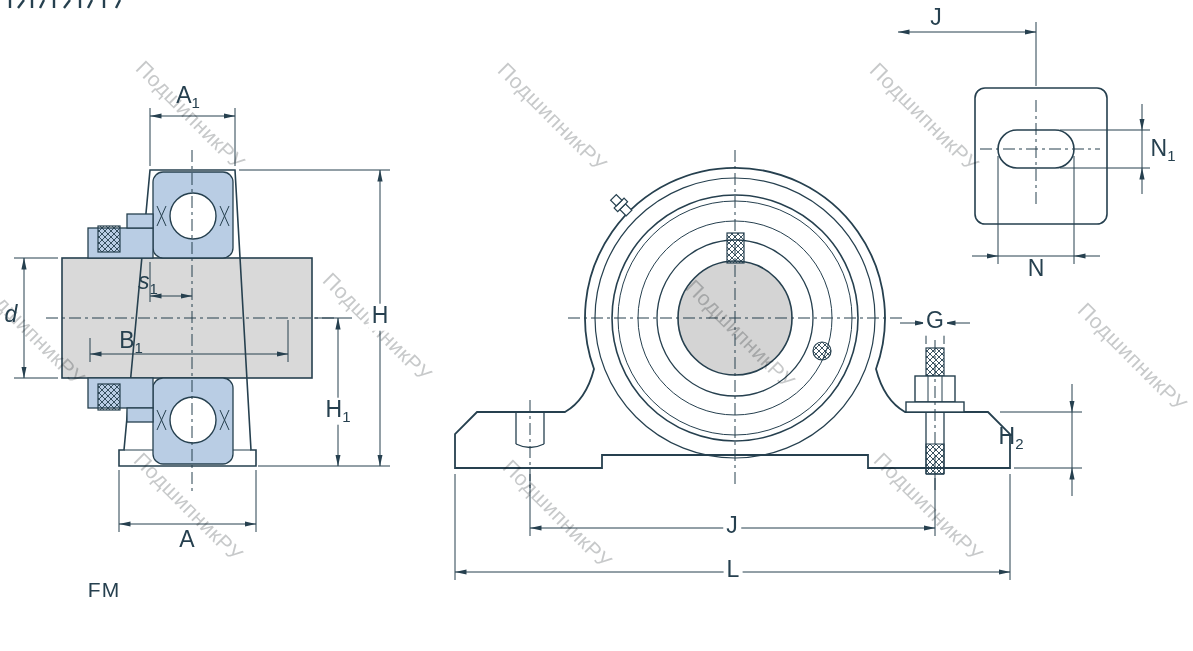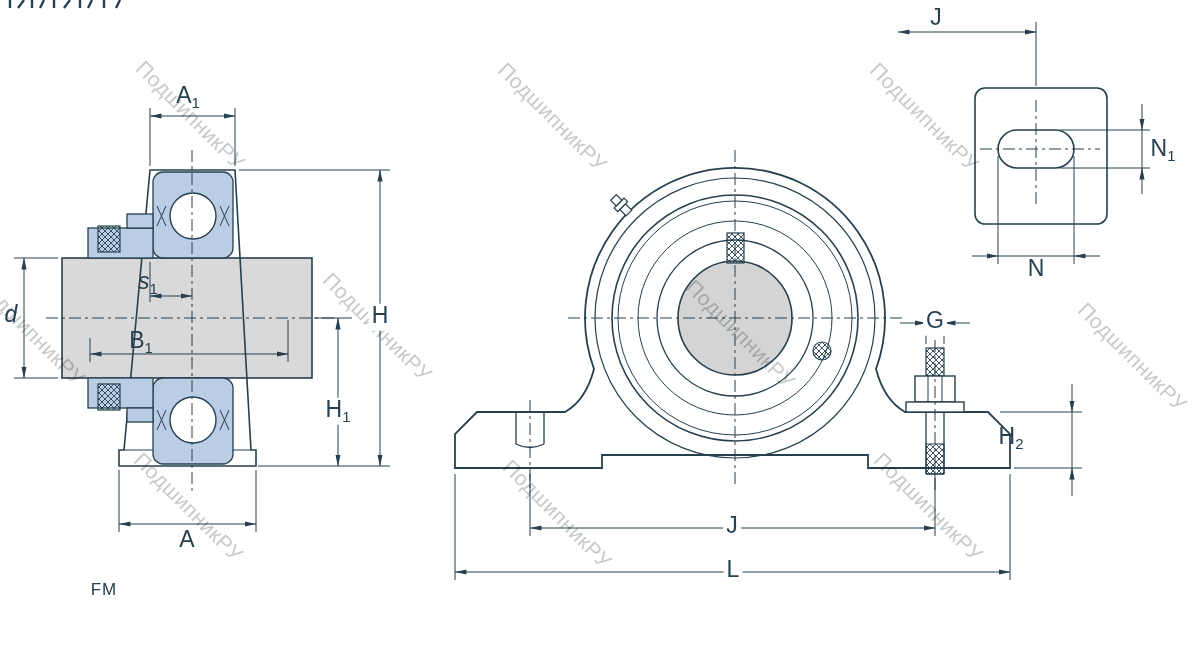--- a/index.html
+++ b/index.html
@@ -17,21 +17,21 @@
     user-select:none;
   }
   .labels { position:absolute; inset:0; z-index:3; }
   .dim {
     position:absolute; color:#26404f; font-size:23px; line-height:1;
     transform:translate(-50%,-50%); white-space:nowrap;
   }
   .dim sub { font-size:15px; }
   .dim.bg { background:#ffffff; padding:0 3px; }
   .it { font-style:italic; }
-  .fm { font-size:17px; letter-spacing:1px; }
+  .fm { font-size:21px; letter-spacing:1px; }
 </style>
 </head>
 <body>
 
 <div class="canvas">
 
   <svg class="drawing-svg" width="1193" height="651" viewBox="0 0 1193 651">
     <defs>
       <marker id="ah" viewBox="0 0 12 6" refX="11.5" refY="3" markerWidth="12" markerHeight="6" markerUnits="userSpaceOnUse" orient="auto-start-reverse">
         <path d="M0,0.4 L12,3 L0,5.6 Z" fill="#26404f"></path>
@@ -241,21 +241,21 @@
     <span class="wm" style="left:1090px;top:298px">ПодшипникРУ</span>
     <span class="wm" style="left:146px;top:448px">ПодшипникРУ</span>
     <span class="wm" style="left:515px;top:455px">ПодшипникРУ</span>
     <span class="wm" style="left:886px;top:448px">ПодшипникРУ</span>
   </div>
 
   <div class="labels">
     <span class="dim" style="left:188px;top:97px"><span>A</span><sub>1</sub></span>
     <span class="dim" style="left:148px;top:283px"><span class="it">s</span><sub>1</sub></span>
     <span class="dim" style="left:11px;top:316px"><span class="it">d</span><sub></sub></span>
-    <span class="dim" style="left:141px;top:342px"><span>B</span><sub>1</sub></span>
+    <span class="dim" style="left:131px;top:342px"><span>B</span><sub>1</sub></span>
     <span class="dim bg" style="left:380px;top:317px"><span>H</span><sub></sub></span>
     <span class="dim bg" style="left:338px;top:411px"><span>H</span><sub>1</sub></span>
     <span class="dim" style="left:187px;top:541px"><span>A</span><sub></sub></span>
     <span class="dim fm" style="left:104px;top:589px"><span>FM</span></span>
 
     <span class="dim bg" style="left:935px;top:322px"><span>G</span><sub></sub></span>
     <span class="dim" style="left:1011px;top:438px"><span>H</span><sub>2</sub></span>
     <span class="dim bg" style="left:732px;top:527px"><span>J</span><sub></sub></span>
     <span class="dim bg" style="left:733px;top:571px"><span>L</span><sub></sub></span>
 

